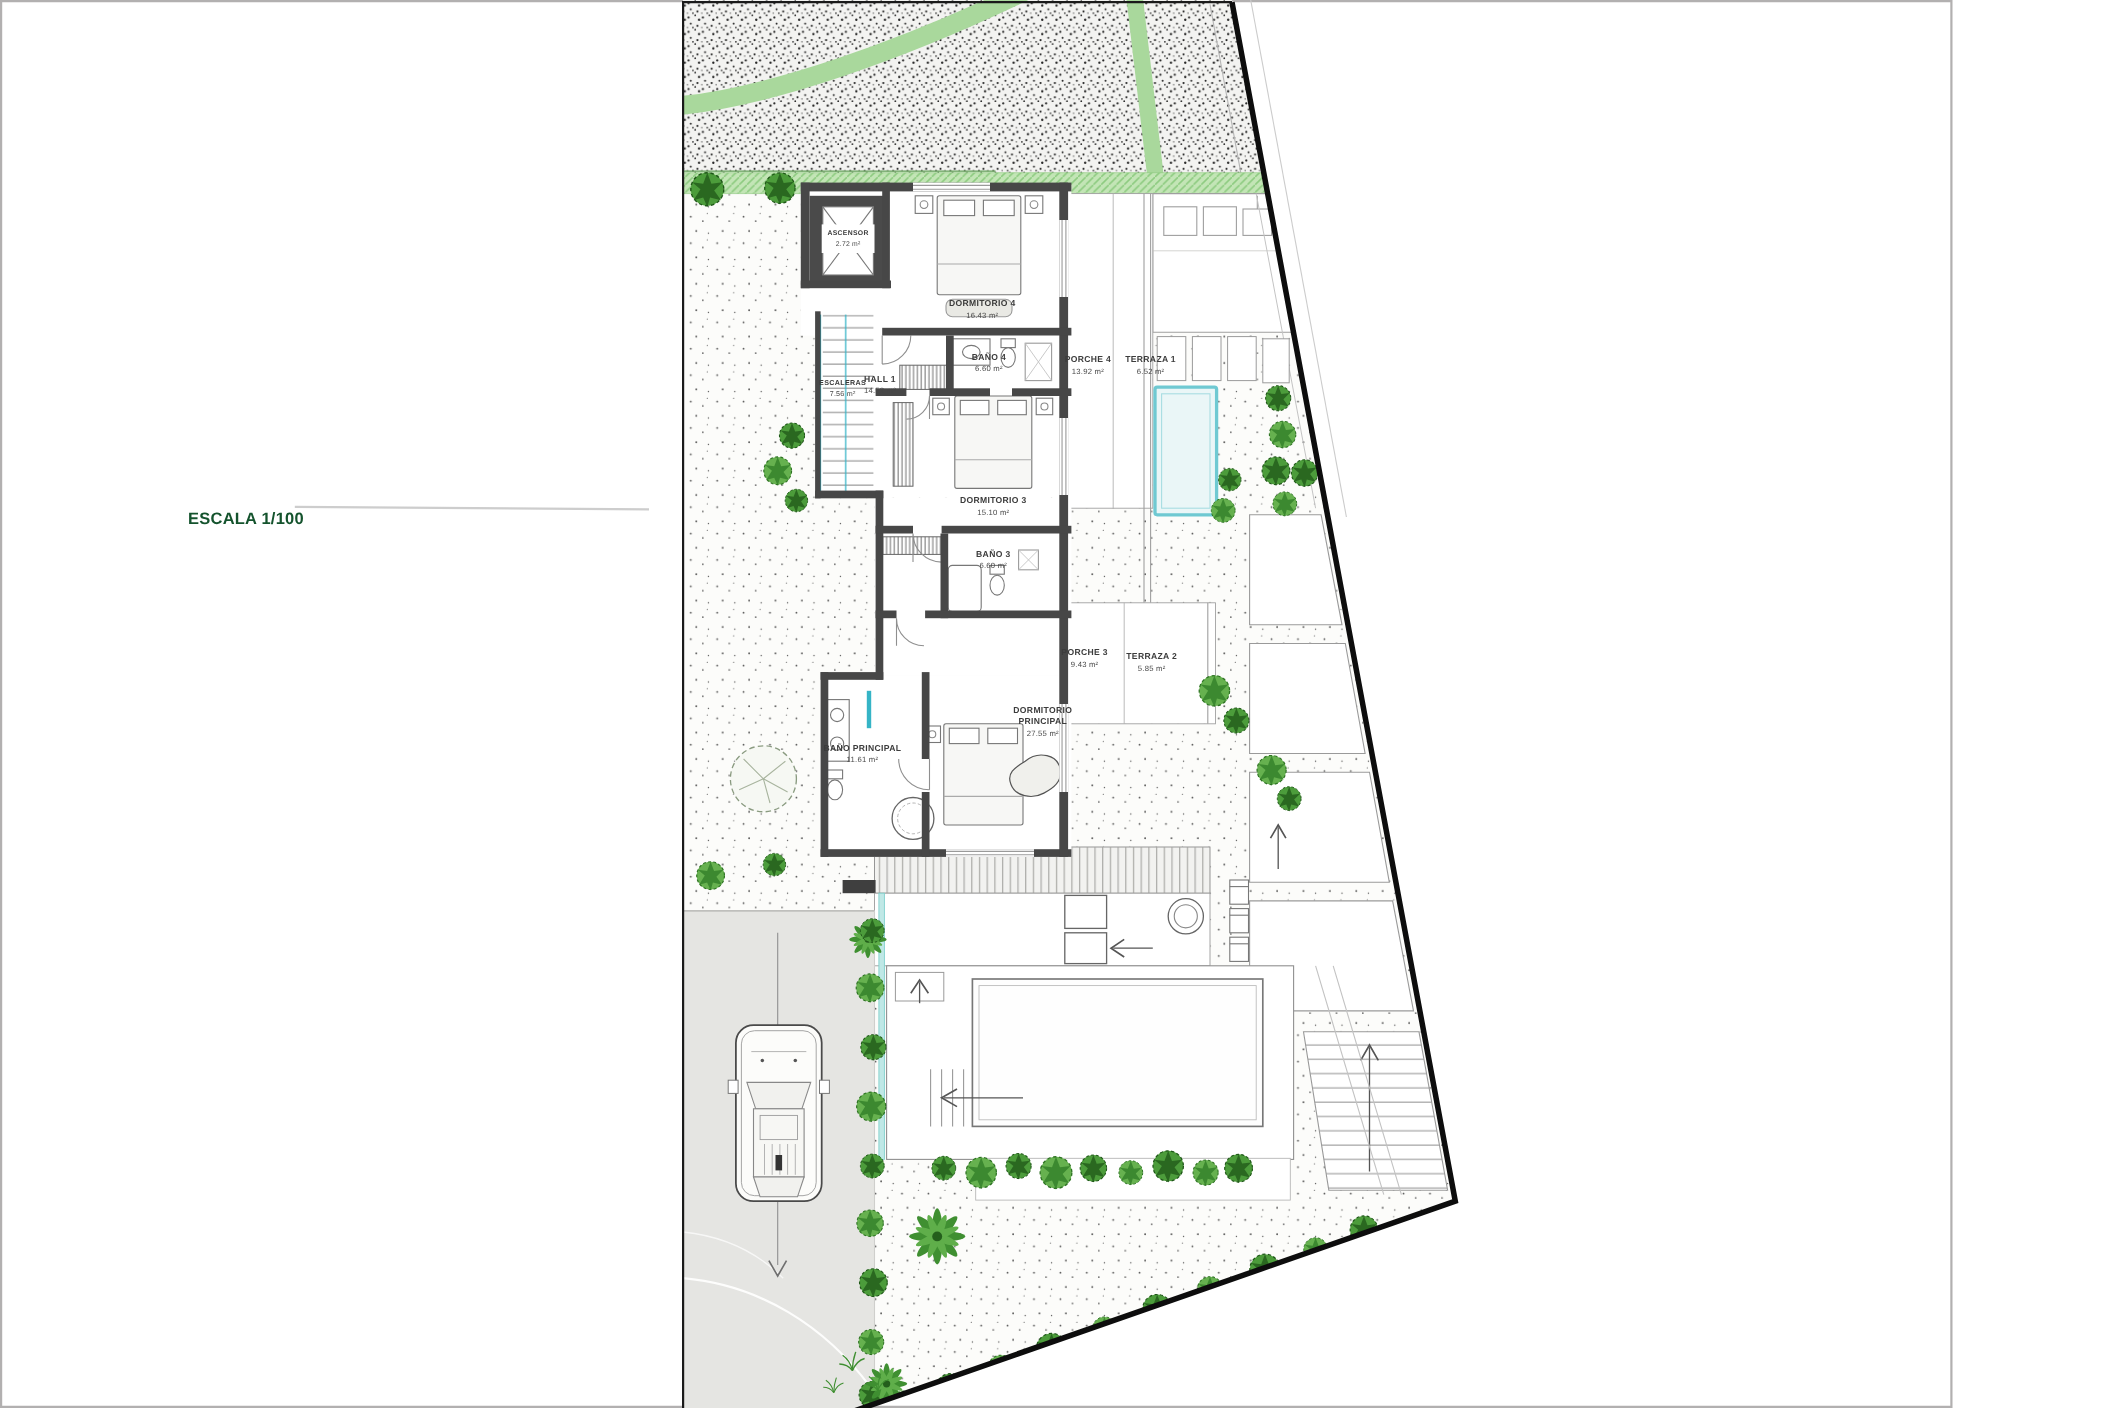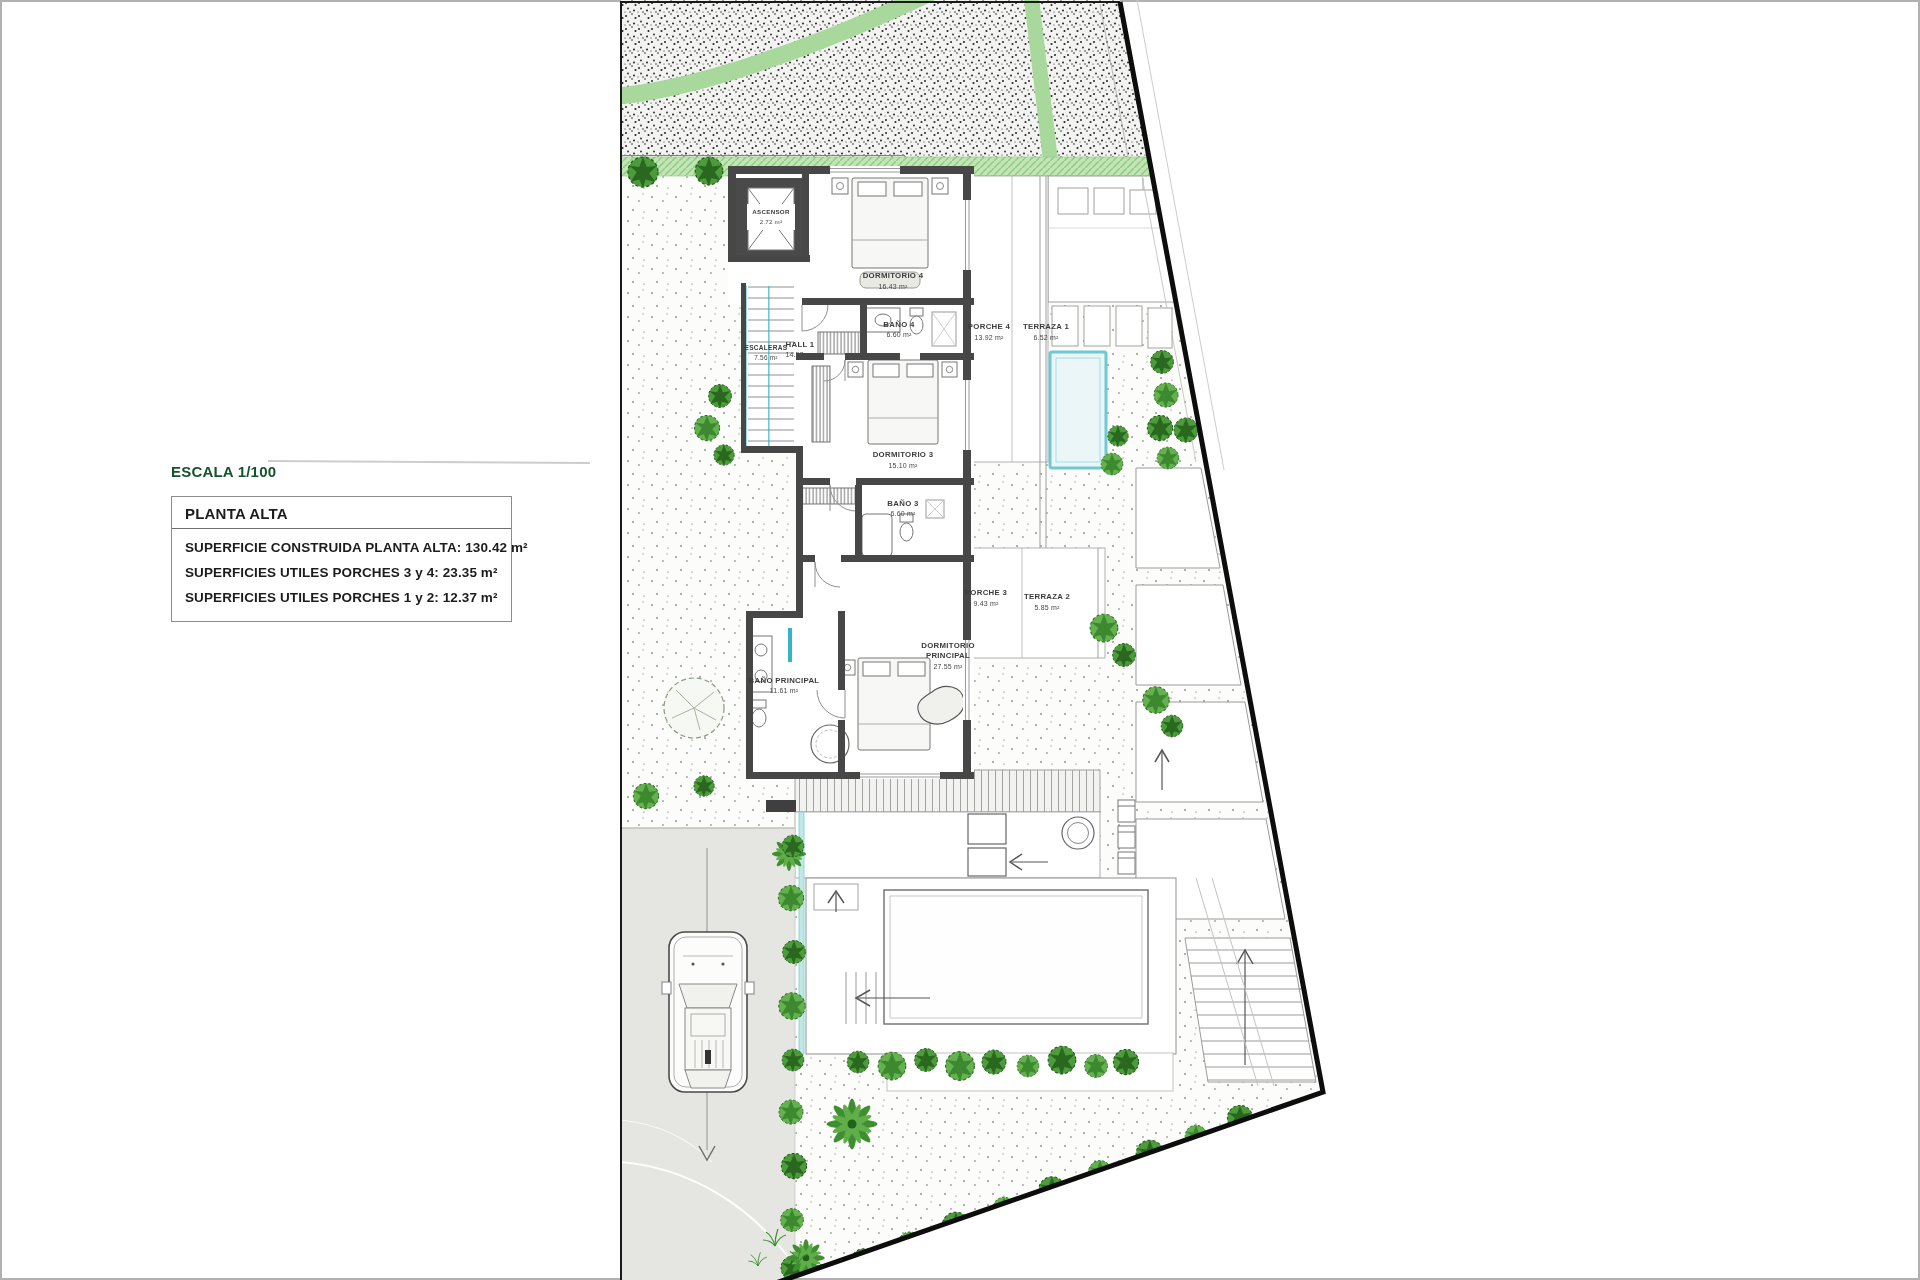--- a/index.html
+++ b/index.html
@@ -1,16 +1,16 @@
 <!DOCTYPE html>
 <html><head>
 <meta charset="utf-8">
 <style>
   html,body{margin:0;padding:0;background:#ffffff;}
-  .canvas{position:relative;width:1920px;height:1280px;background:#ffffff;overflow:hidden;
+  .canvas{position:relative;width:1775px;height:1280px;background:#ffffff;overflow:hidden;
           font-family:"Liberation Sans",sans-serif;box-shadow:inset 0 0 0 2px #b2b0b0;}
   #plan-svg{position:absolute;left:0;top:0;}
   .scale-label{position:absolute;left:171px;top:463px;font-size:15px;font-weight:700;color:#14532d;letter-spacing:.2px;}
   .leader-line{position:absolute;left:268px;top:461px;width:322px;height:2px;background:#cdcdcd;transform:rotate(.4deg);}
   .info-box{position:absolute;left:171px;top:496px;width:341px;box-sizing:border-box;border:1.4px solid #8c8c8c;
             background:#fff;padding:8px 13px 11px 13px;}
   .info-title{font-size:15px;font-weight:700;color:#1c1c1c;letter-spacing:.2px;padding-bottom:6px;}
   .info-rule{border:none;border-top:1.3px solid #6f6f6f;margin:0 -13px 6px -13px;}
   .info-line{font-size:13.5px;font-weight:700;color:#1c1c1c;line-height:25px;letter-spacing:.1px;white-space:nowrap;}
   
@@ -502,21 +502,14 @@
 
     <g fill="none">
       <path d="M621,1285 L621,2 L1120,2" stroke="#1a1a1a" stroke-width="2"></path>
       <path d="M1120,2 L1323,1092 L770,1285" stroke="#0d0d0d" stroke-width="5"></path>
     </g>
   </svg>
 
   <div class="leader-line"></div>
   <div class="scale-label">ESCALA 1/100</div>
 
-  <div class="info-box">
-    <div class="info-title">PLANTA ALTA</div>
-    <hr class="info-rule">
-    <div class="info-line">SUPERFICIE CONSTRUIDA PLANTA ALTA: 130.42 m²</div>
-    <div class="info-line">SUPERFICIES UTILES PORCHES 3 y 4: 23.35 m²</div>
-    <div class="info-line">SUPERFICIES UTILES PORCHES 1 y 2: 12.37 m²</div>
-  </div>
 
 </div>
 
 </body></html>

